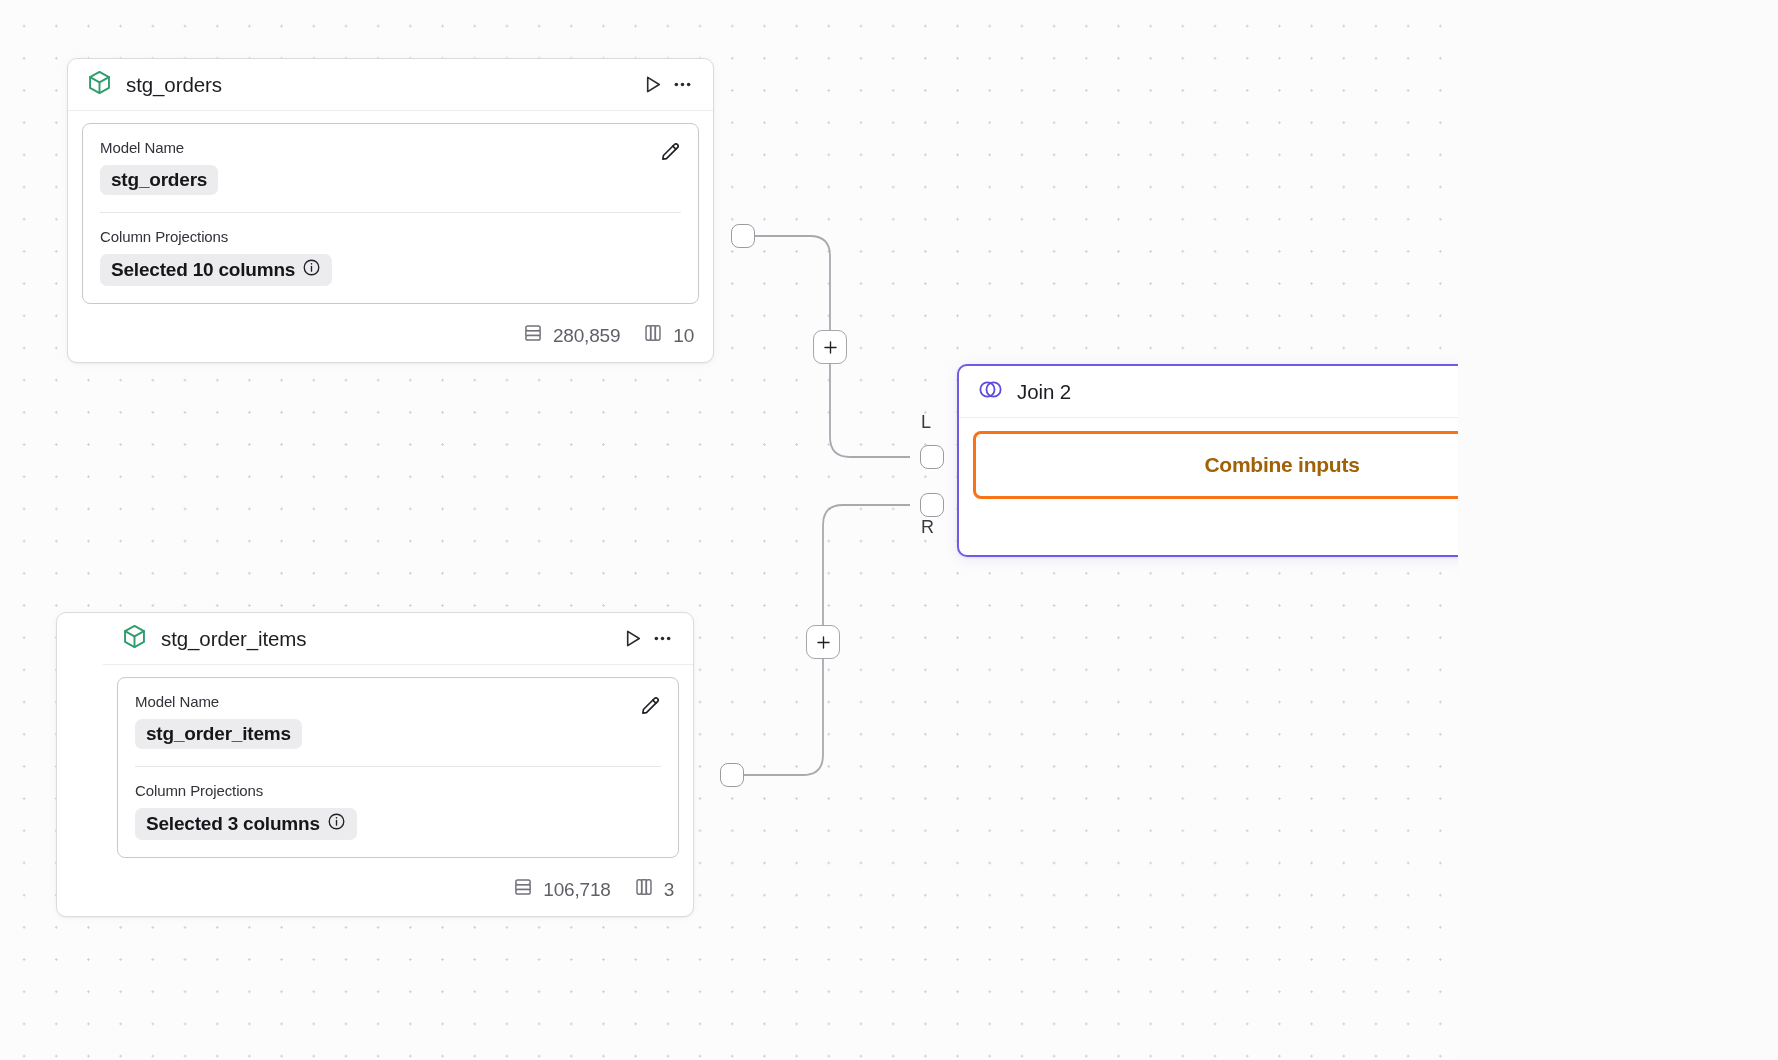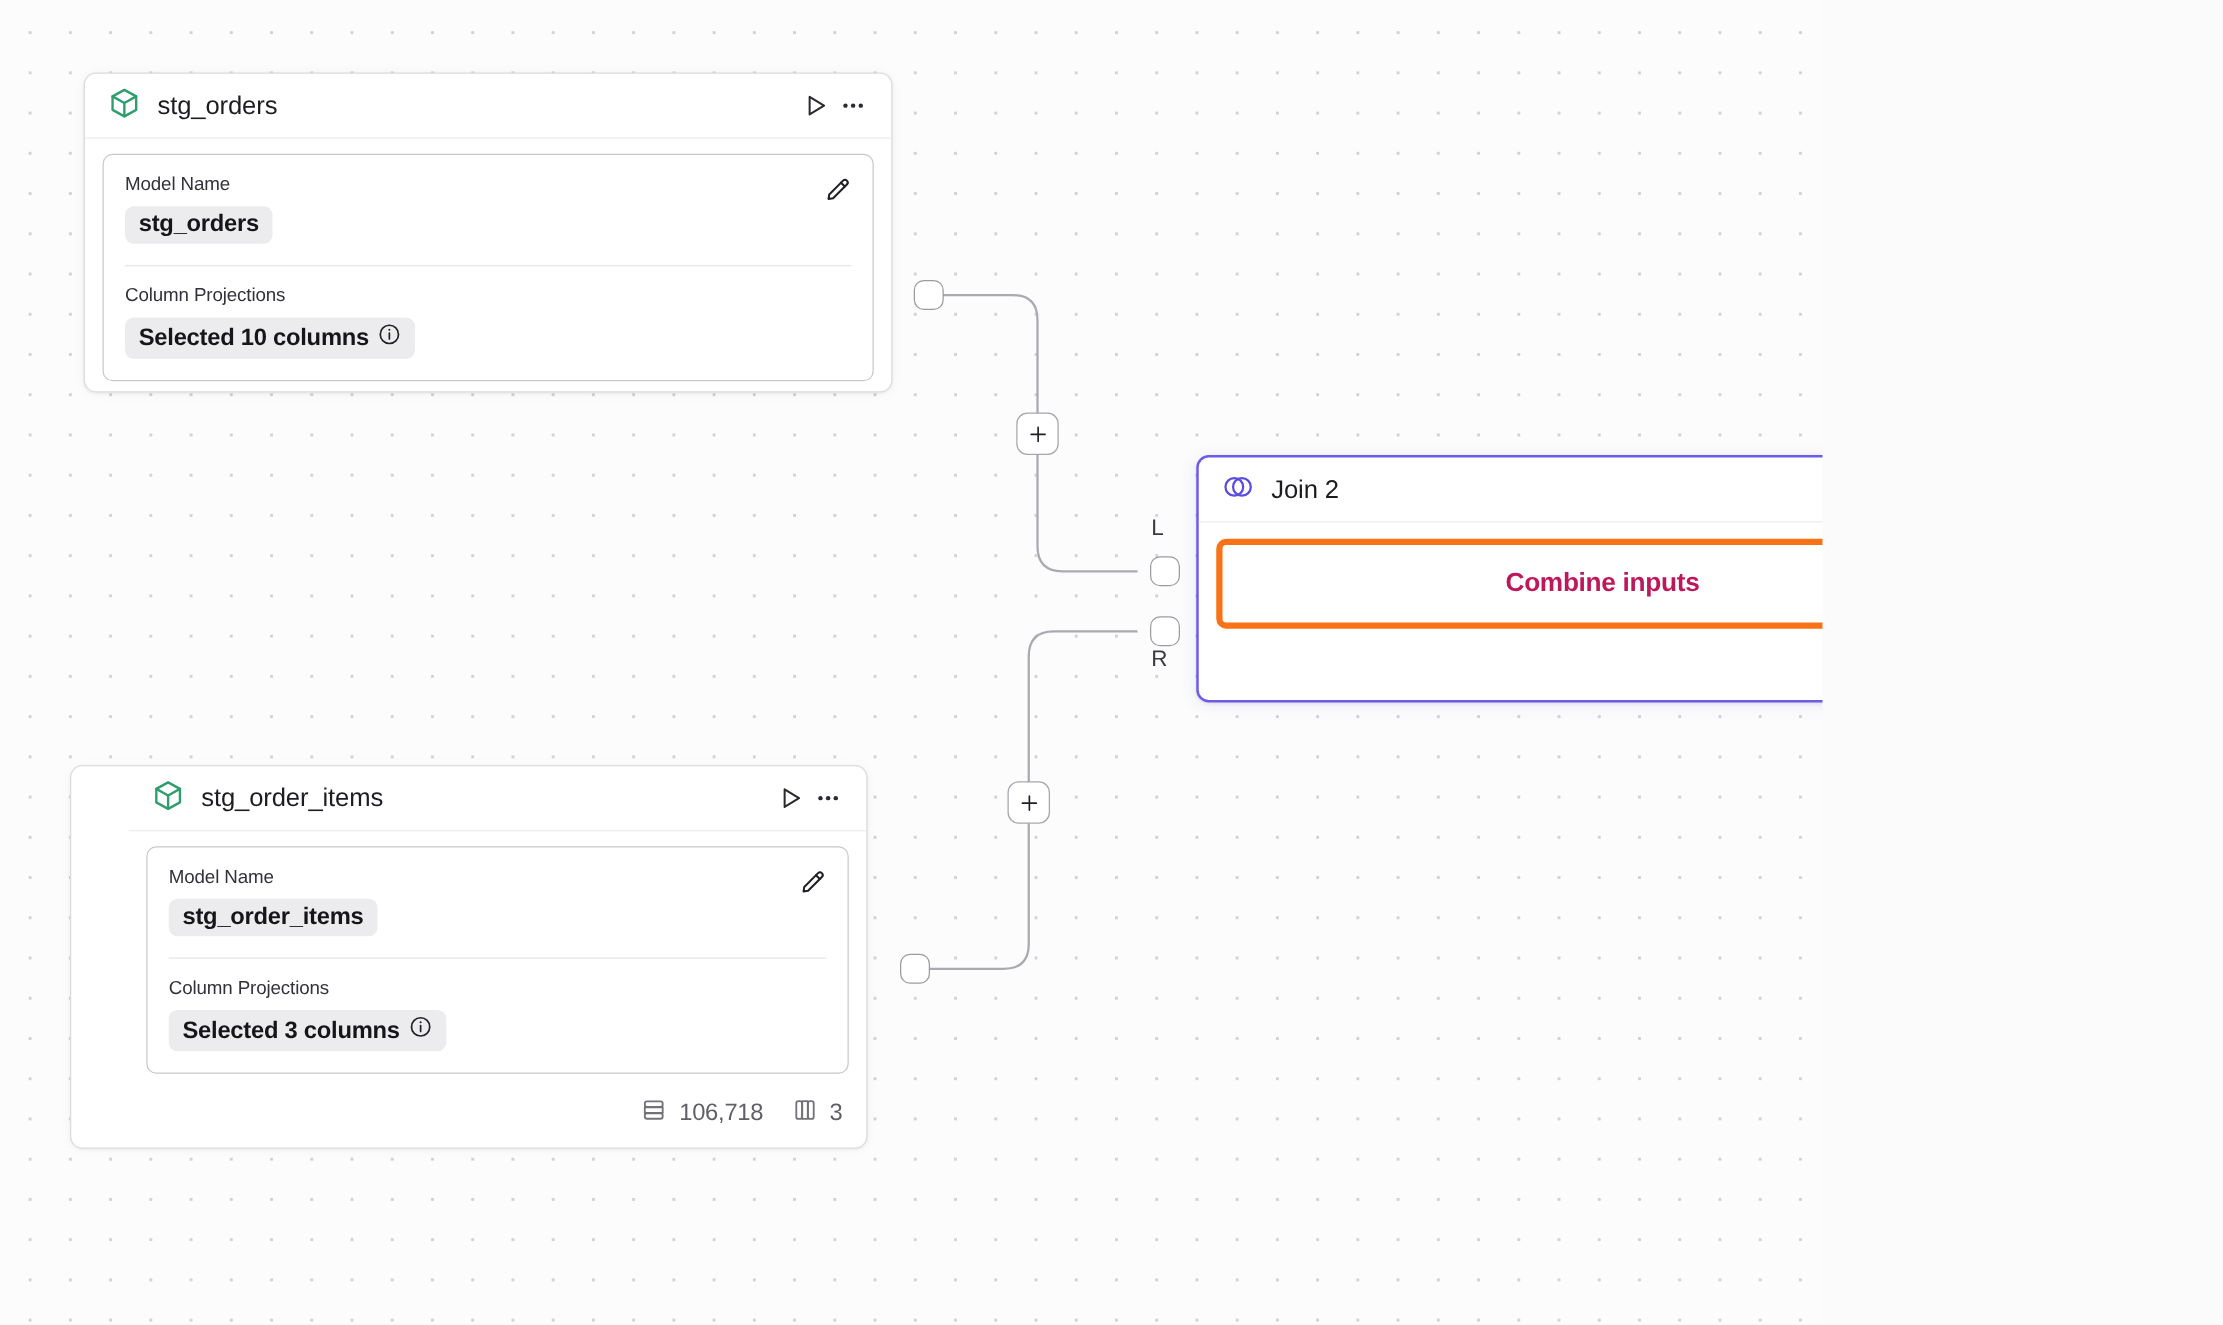--- a/index.html
+++ b/index.html
@@ -127,29 +127,29 @@
   .stat-val { letter-spacing: -0.2px; }
   .dash-val { font-size: 19px; color: #5f5f68; }
 
   
   .node.selected {
     border: 2.5px solid #6d5ce7;
     box-shadow: 0 1px 3px rgba(16,18,30,0.07), 0 2px 14px rgba(90,70,220,0.10);
   }
   .node.selected .node-header { border-bottom-color: #ededf2; }
   .combine-box {
-    border: 5px solid #f97316;
+    border: 3px solid #f97316;
     border-radius: 8px;
     height: 62px;
     display: flex;
     align-items: center;
     justify-content: center;
     font-size: 21px;
     font-weight: bold;
-    color: #be185d;
+    color: #a16207;
     letter-spacing: -0.25px;
     cursor: pointer;
     background: #fff;
   }
 
   
   .port {
     position: absolute;
     width: 24px;
     height: 24px;
@@ -252,20 +252,42 @@
             <svg width="19" height="19" viewBox="0 0 24 24" fill="none" stroke="#1f1f26" stroke-width="1.7">
               <circle cx="12" cy="12" r="9.2"></circle>
               <path d="M12 10.6 L12 16.6" stroke-linecap="round"></path>
               <circle cx="12" cy="7.4" r="1.05" fill="#1f1f26" stroke="none"></circle>
             </svg>
           </span>
         </div>
       </div>
     </div>
 
+    <div class="node-footer">
+      <span class="stat">
+        <span>
+          <svg width="22" height="22" viewBox="0 0 24 24" fill="none" stroke="#72727b" stroke-width="1.6" stroke-linejoin="round">
+            <rect x="4.2" y="4.4" width="15.6" height="5" rx="2"></rect>
+            <rect x="4.2" y="9.6" width="15.6" height="5"></rect>
+            <rect x="4.2" y="14.8" width="15.6" height="4.8" rx="2"></rect>
+          </svg>
+        </span>
+        <span class="stat-val">280,859</span>
+      </span>
+      <span class="stat">
+        <span>
+          <svg width="22" height="22" viewBox="0 0 24 24" fill="none" stroke="#72727b" stroke-width="1.6" stroke-linejoin="round">
+            <rect x="4.4" y="4.2" width="5" height="15.6" rx="2"></rect>
+            <rect x="9.6" y="4.2" width="4.8" height="15.6"></rect>
+            <rect x="14.6" y="4.2" width="5" height="15.6" rx="2"></rect>
+          </svg>
+        </span>
+        <span class="stat-val">10</span>
+      </span>
+    </div>
   </div>
 
   <div class="port" style="left:731px; top:224px;"></div>
 
   <div class="node" style="left:56px; top:612px; width:638px;padding-left:46px;">
     <div class="node-header">
       <span class="icon">
         <svg width="27" height="27" viewBox="0 0 24 24" fill="none" stroke="#2f9e6e" stroke-width="1.7" stroke-linejoin="round" stroke-linecap="round">
           <path d="M12 2.6 L20.4 7.2 L20.4 16.8 L12 21.4 L3.6 16.8 L3.6 7.2 Z"></path>
           <path d="M3.6 7.2 L12 11.9 L20.4 7.2"></path>

